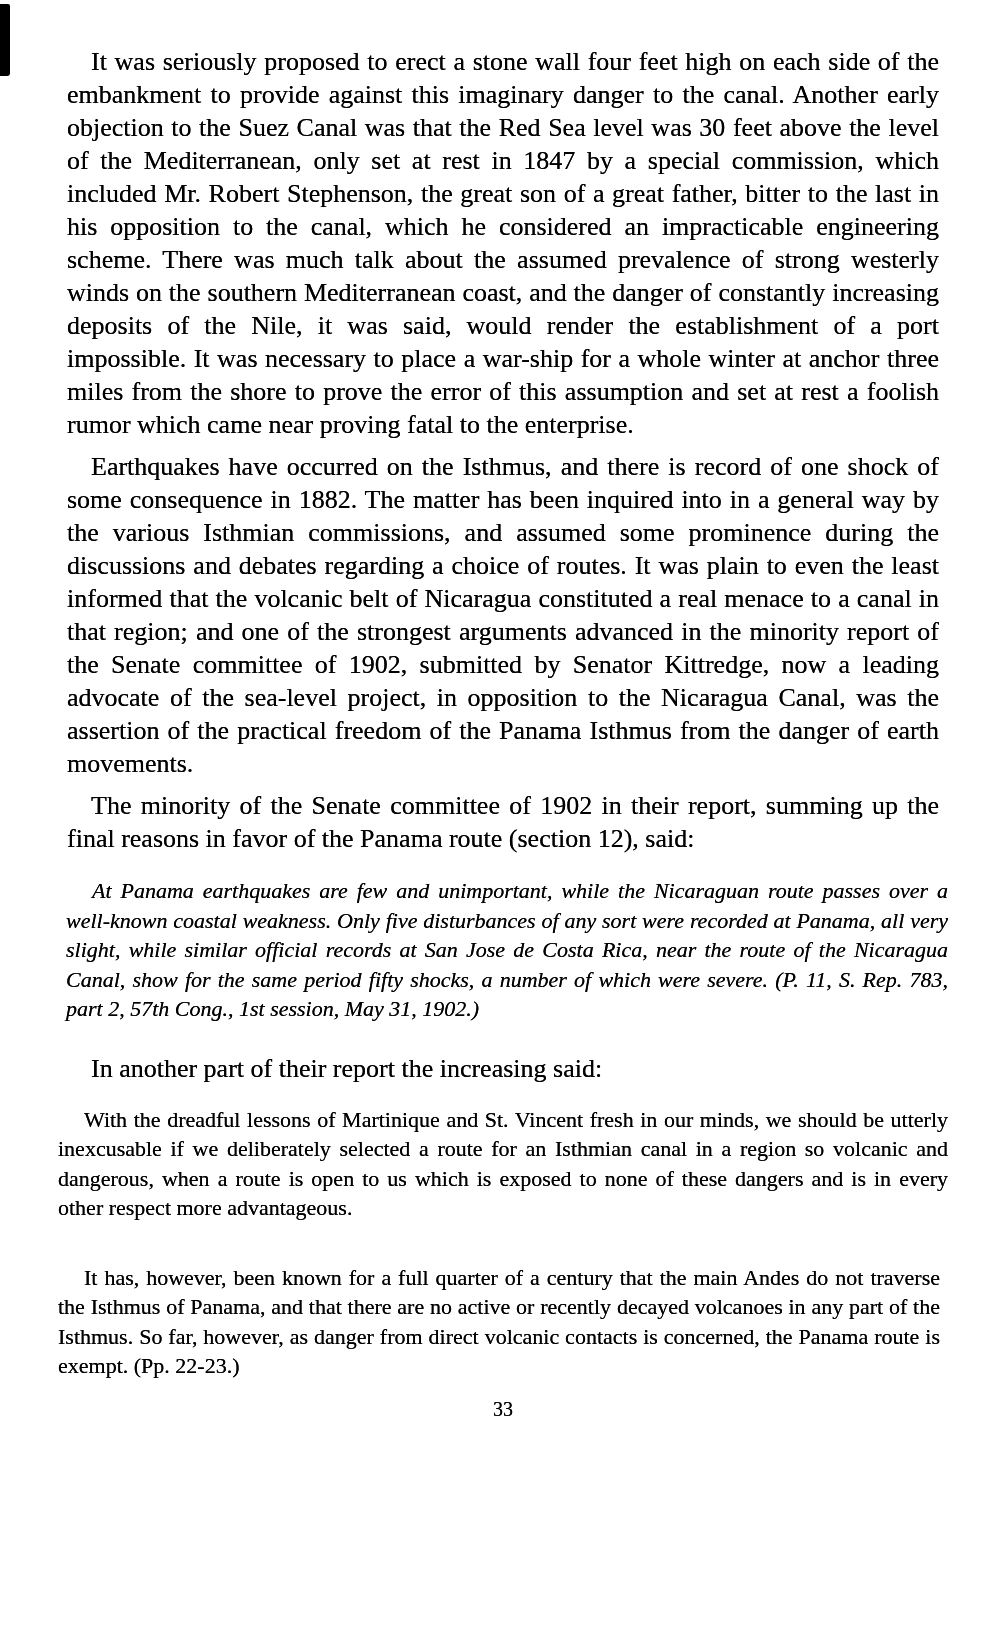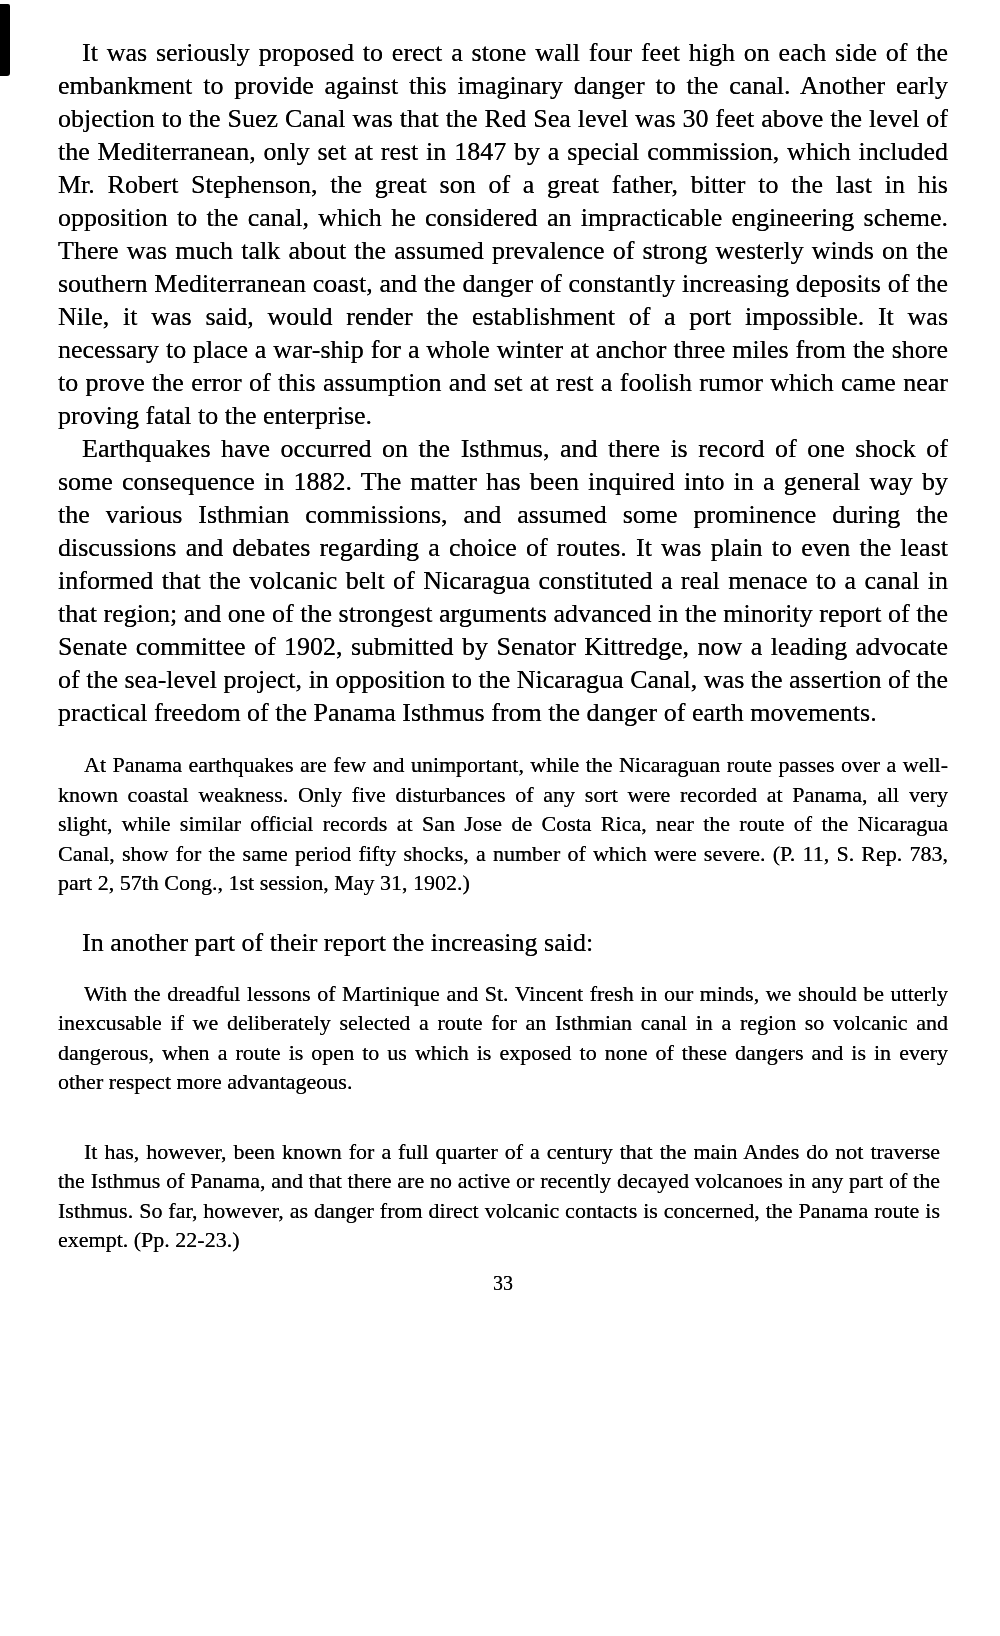--- a/index.html
+++ b/index.html
@@ -21,55 +21,56 @@
   .scan-artifact {
     position: absolute;
     left: 0;
     top: 4px;
     width: 10px;
     height: 72px;
     background: #000000;
     border-radius: 0 2px 3px 0;
   }
   p {
-    margin: 0;
+    margin: 9px;
     text-align: justify;
     text-shadow: 0 0 0.5px rgba(0,0,0,0.85);
   }
   p.body {
     font-size: 26px;
     line-height: 33px;
     text-indent: 24px;
   }
   p.quote {
     font-size: 22px;
     line-height: 29.5px;
     text-indent: 26px;
   }
-  p.quote-1 { margin: 21px 0 28px 0; }
+  p.quote-1 { margin: 21px 0 28px 8px; font-style: italic; }
   p.quote-2 { margin: 20px 0 40px 0; }
   p.quote-3 { margin: 22px 8px 14px 0; }
   .page-number {
     text-align: center;
     font-size: 20px;
     line-height: 28px;
     text-shadow: 0 0 0.5px rgba(0,0,0,0.85);
   }
 </style>
 </head>
 <body>
 
 <main class="page">
 
   <div class="scan-artifact"></div>
 
   <p class="body">It was seriously proposed to erect a stone wall four feet high on each side of the embankment to provide against this imaginary danger to the canal.  Another early objection to the Suez Canal was that the Red Sea level was 30 feet above the level of the Mediterranean, only set at rest in 1847 by a special commission, which included Mr. Robert Stephenson, the great son of a great father, bitter to the last in his opposition to the canal, which he considered an impracticable engineering scheme.  There was much talk about the assumed prevalence of strong westerly winds on the southern Mediterranean coast, and the danger of constantly increasing deposits of the Nile, it was said, would render the establishment of a port impossible.  It was necessary to place a war-ship for a whole winter at anchor three miles from the shore to prove the error of this assumption and set at rest a foolish rumor which came near proving fatal to the enterprise.</p>
 
   <p class="body">Earthquakes have occurred on the Isthmus, and there is record of one shock of some consequence in 1882.  The matter has been inquired into in a general way by the various Isthmian commissions, and assumed some prominence during the discussions and debates regarding a choice of routes.  It was plain to even the least informed that the volcanic belt of Nicaragua constituted a real menace to a canal in that region; and one of the strongest arguments advanced in the minority report of the Senate committee of 1902, submitted by Senator Kittredge, now a leading advocate of the sea-level project, in opposition to the Nicaragua Canal, was the assertion of the practical freedom of the Panama Isthmus from the danger of earth movements.</p>
 
+  <p class="body">The minority of the Senate committee of 1902 in their report, summing up the final reasons in favor of the Panama route (section 12), said:</p>
 
   <p class="quote quote-1">At Panama earthquakes are few and unimportant, while the Nicaraguan route passes over a well-known coastal weakness.  Only five disturbances of any sort were recorded at Panama, all very slight, while similar official records at San Jose de Costa Rica, near the route of the Nicaragua Canal, show for the same period fifty shocks, a number of which were severe.  (P. 11, S. Rep. 783, part 2, 57th Cong., 1st session, May 31, 1902.)</p>
 
   <p class="body">In another part of their report the increasing said:</p>
 
   <p class="quote quote-2">With the dreadful lessons of Martinique and St. Vincent fresh in our minds, we should be utterly inexcusable if we deliberately selected a route for an Isthmian canal in a region so volcanic and dangerous, when a route is open to us which is exposed to none of these dangers and is in every other respect more advantageous.</p>
 
 
   <p class="quote quote-3">It has, however, been known for a full quarter of a century that the main Andes do not traverse the Isthmus of Panama, and that there are no active or recently decayed volcanoes in any part of the Isthmus.  So far, however, as danger from direct volcanic contacts is concerned, the Panama route is exempt.  (Pp. 22-23.)</p>
 

